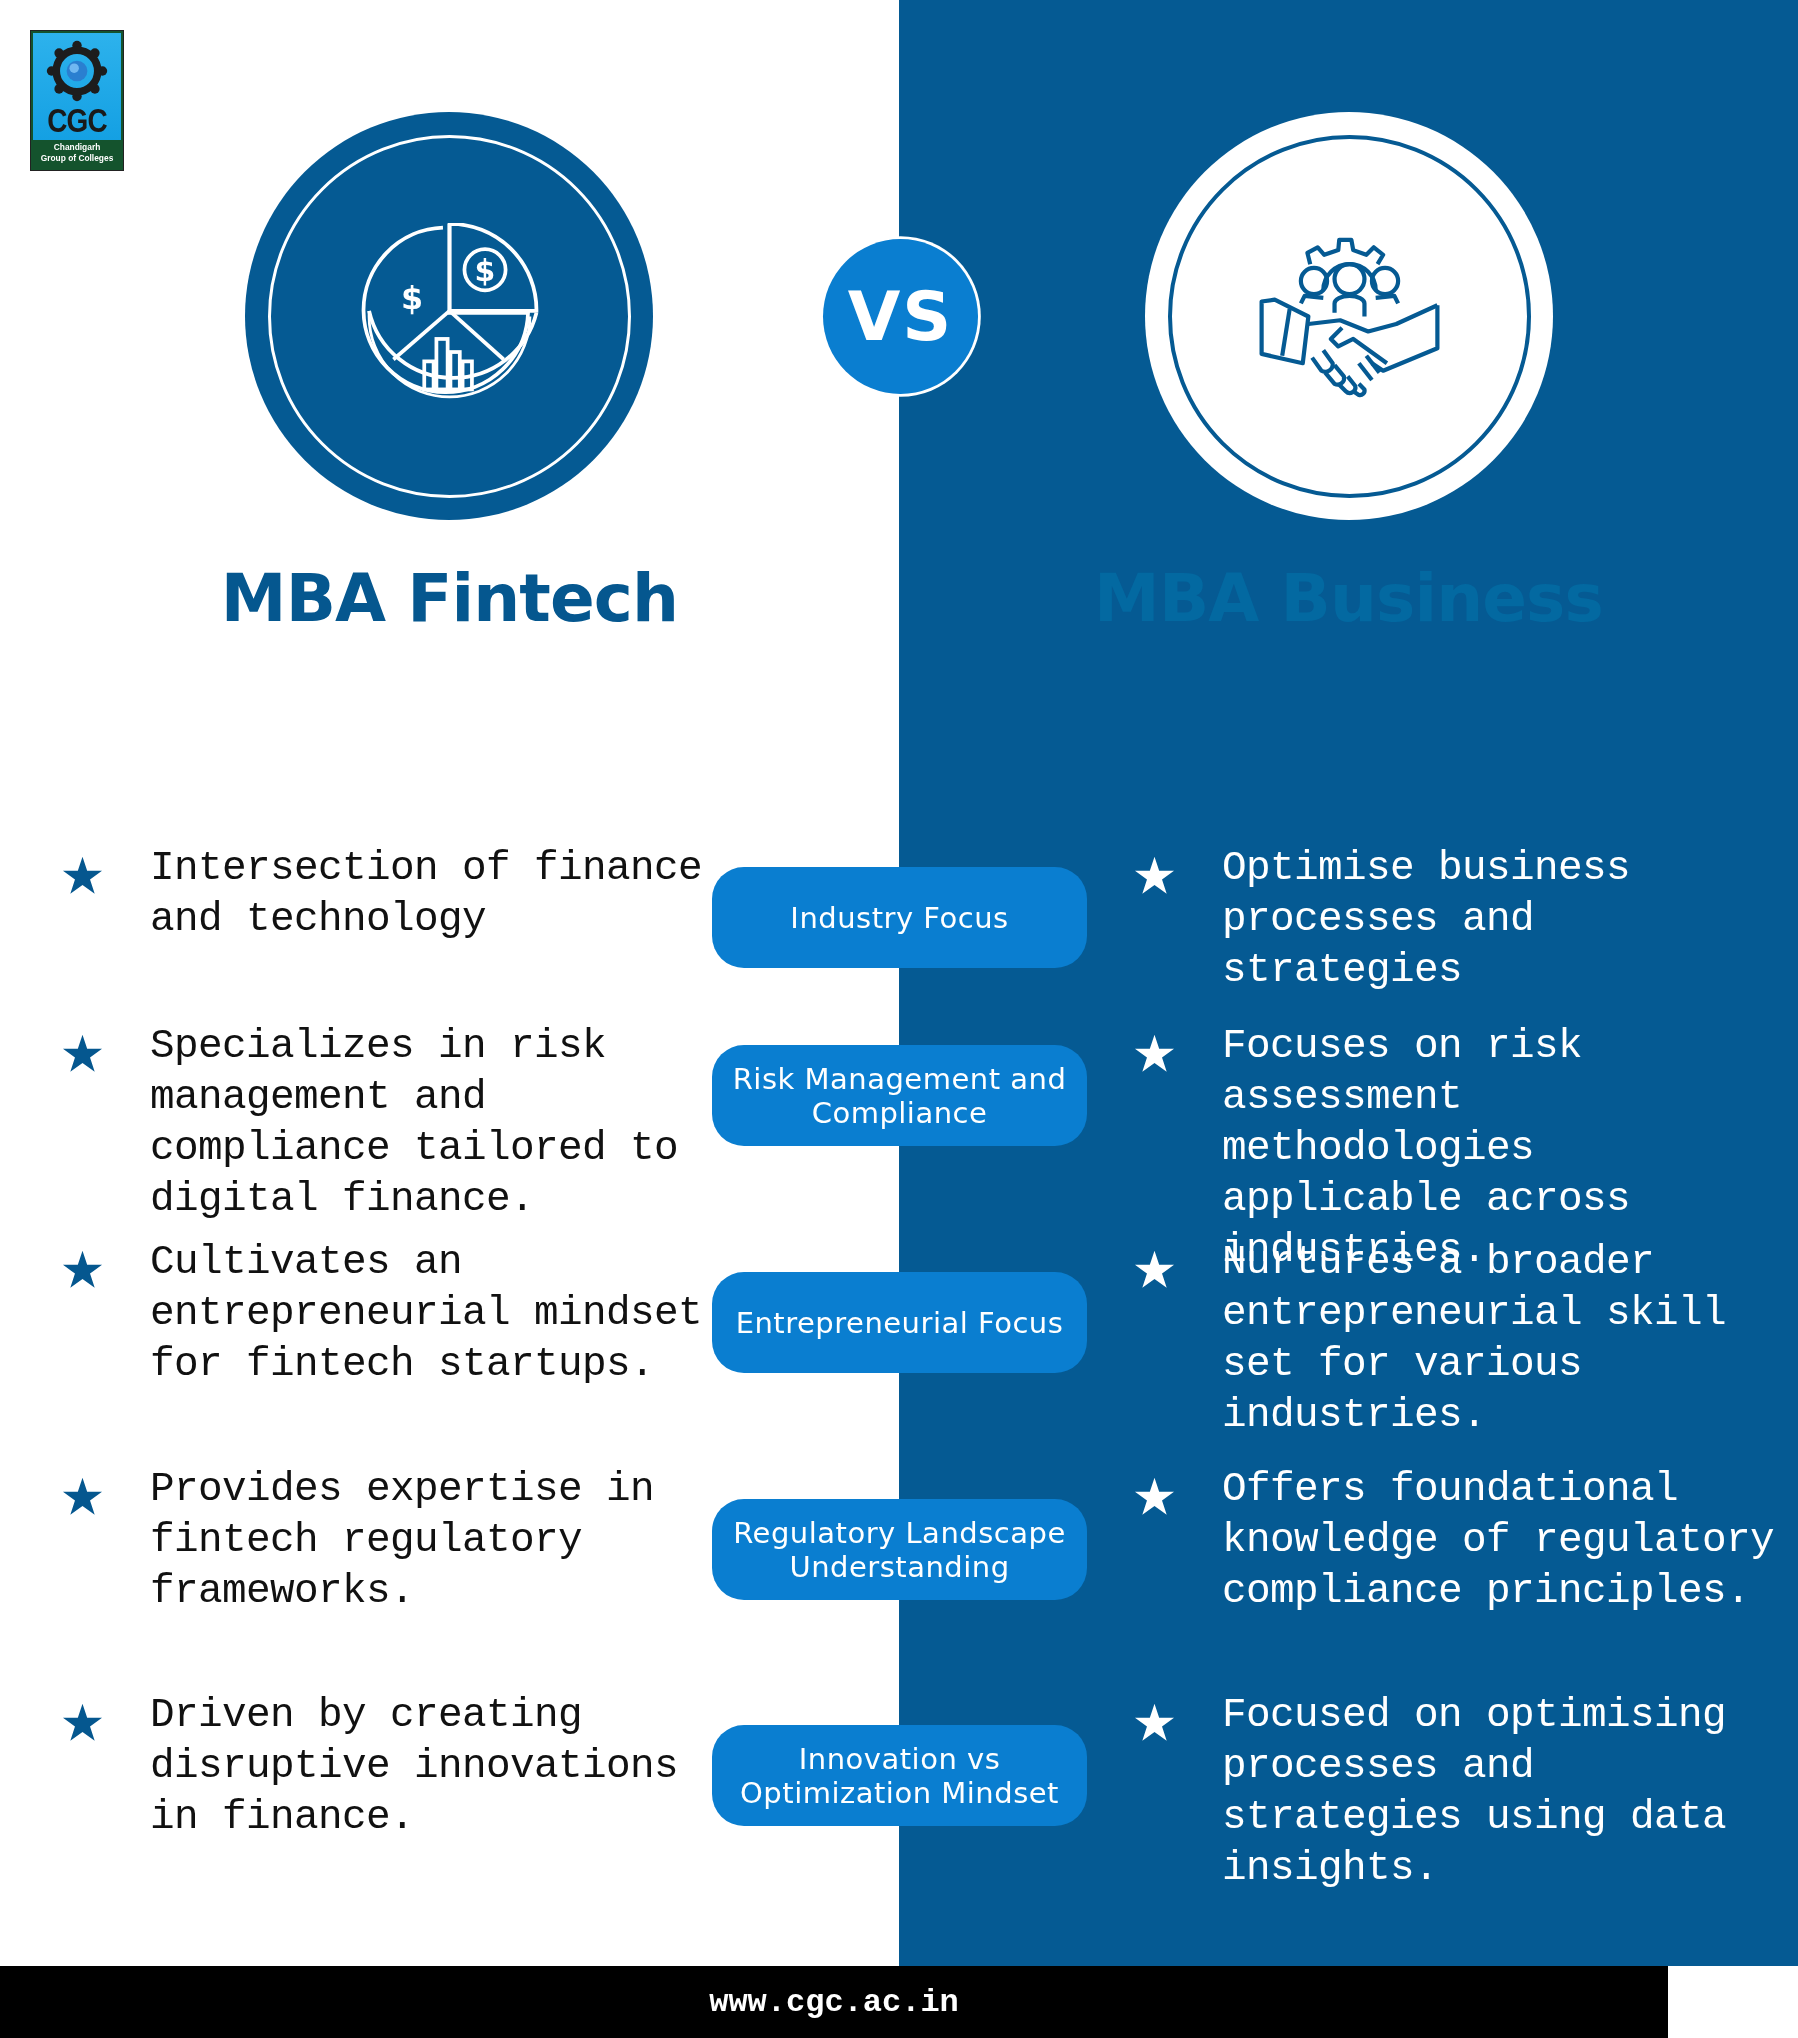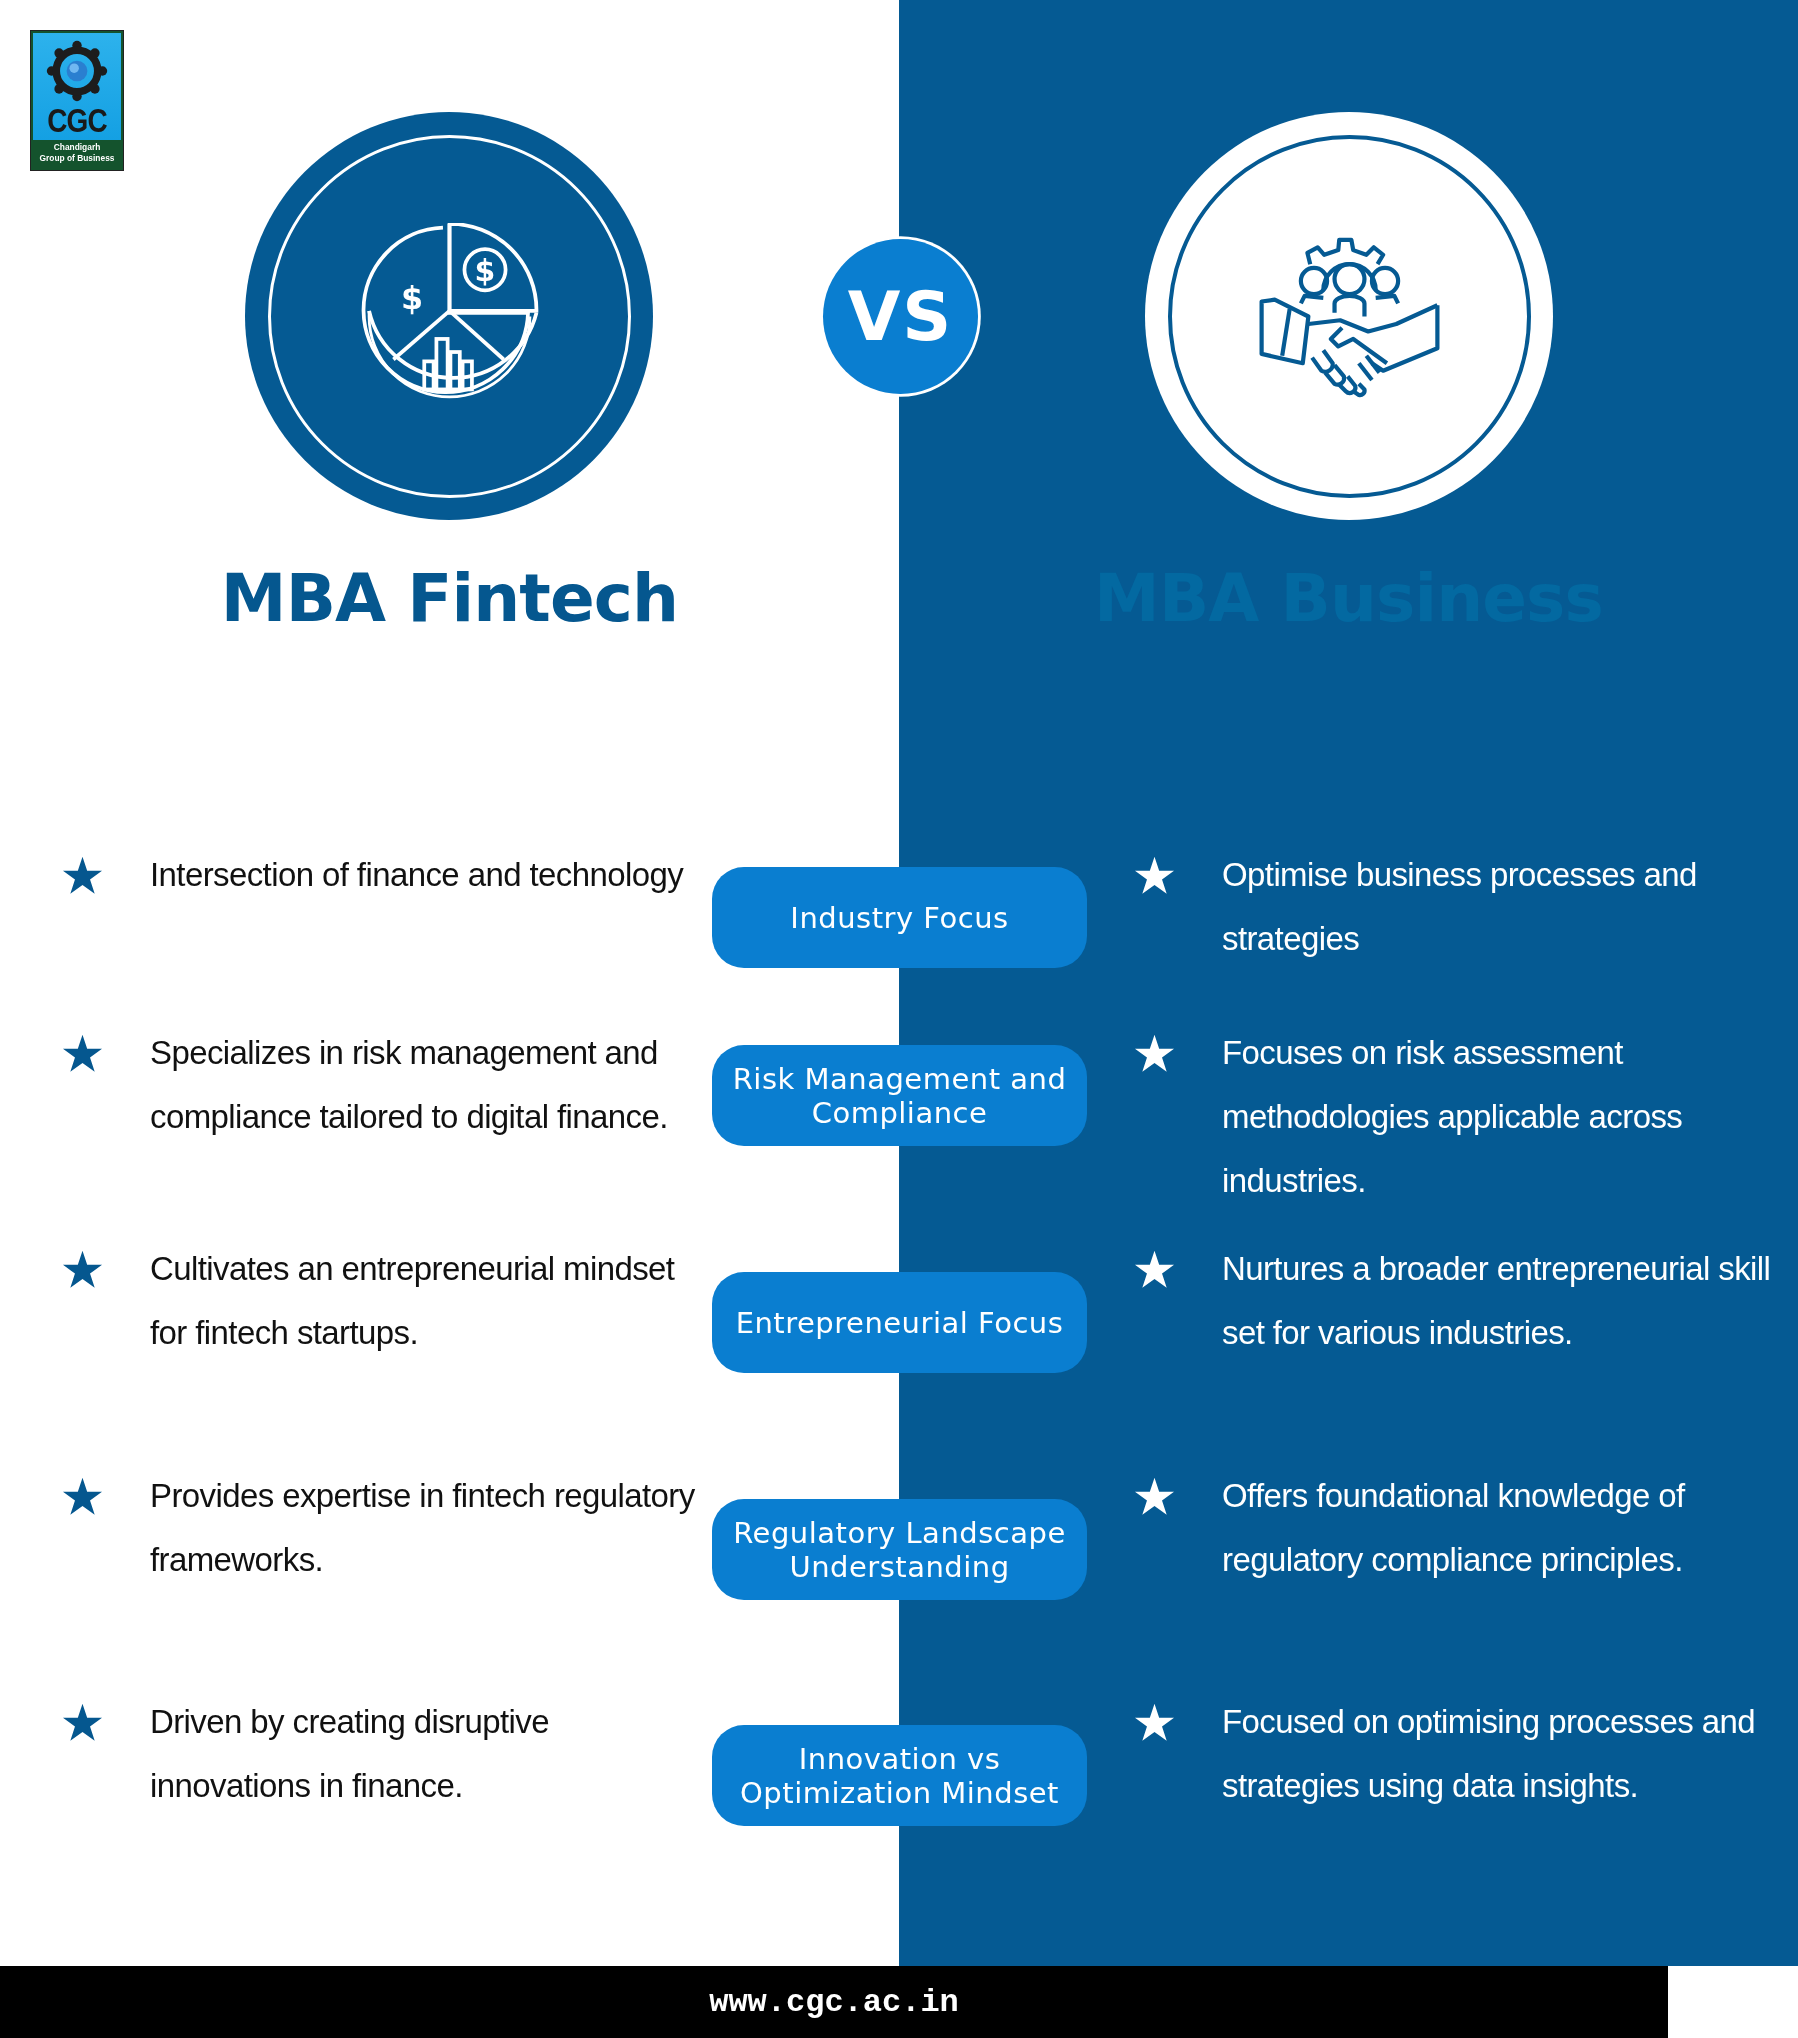--- a/index.html
+++ b/index.html
@@ -61,22 +61,22 @@
   .title-left { left: 0; width: 899px; top: 548px; color: #05578F; }
   .title-right { left: 899px; width: 899px; top: 548px; color: #0369a1; }
 
   .row { position: absolute; left: 0; width: 1799px; }
   .star {
     position: absolute; width: 45px; height: 43px;
   }
   .star-left { left: 60px; }
   .star-right { left: 1132px; }
   .item-text {
-    position: absolute; font-size: 33px; line-height: 64px;
-    font-family: Liberation Sans, sans-serif; font-weight: normal;
+    position: absolute; font-size: 41px; line-height: 51px;
+    font-family: Liberation Mono, monospace; font-weight: normal;
     letter-spacing: -0.6px;
   }
   .text-left { left: 150px; width: 553px; color: #111111; }
   .text-right { left: 1222px; width: 562px; color: #ffffff; }
   .pill {
     position: absolute; left: 712px; width: 375px; height: 101px;
     border-radius: 32px; background: #0A7ED0; color: #ffffff;
     display: flex; align-items: center; justify-content: center; text-align: center;
     font-family: "DejaVu Sans", sans-serif; font-size: 29px; line-height: 34px;
     letter-spacing: 0.5px; padding: 0 5.6px; box-sizing: border-box; margin-top: 24px;
@@ -107,21 +107,21 @@
           <circle cx="16" cy="16" r="5"></circle>
         <circle cx="35" cy="35" r="22" fill="none" stroke="#1d1d1d" stroke-width="8"></circle>
       </g>
       <circle cx="35" cy="35" r="11" fill="#2a7fd0"></circle>
       <circle cx="32" cy="32" r="5" fill="#8fd0ff" opacity="0.7"></circle>
     </svg>
     <div class="logo-cgc">CGC</div>
   </div>
   <div class="logo-sub">
     <div>Chandigarh</div>
-    <div>Group of Business</div>
+    <div>Group of Colleges</div>
   </div>
 </div>
 
 <div class="big-circle circle-left">
   <div class="ring"></div>
   <svg viewBox="0 0 200 200" fill="none" stroke="#ffffff" stroke-width="4">
     <path d="M93 5 A88 88 0 1 0 184 96 L100 96 L100 1"></path>
     <path d="M100 1 A92 92 0 0 1 193 94 L100 94 Z"></path>
     <path d="M14 94 A92 92 0 0 0 193 96"></path>
     <path d="M14 94 L14 100 A86 86 0 0 0 186 100" stroke-width="3"></path>

